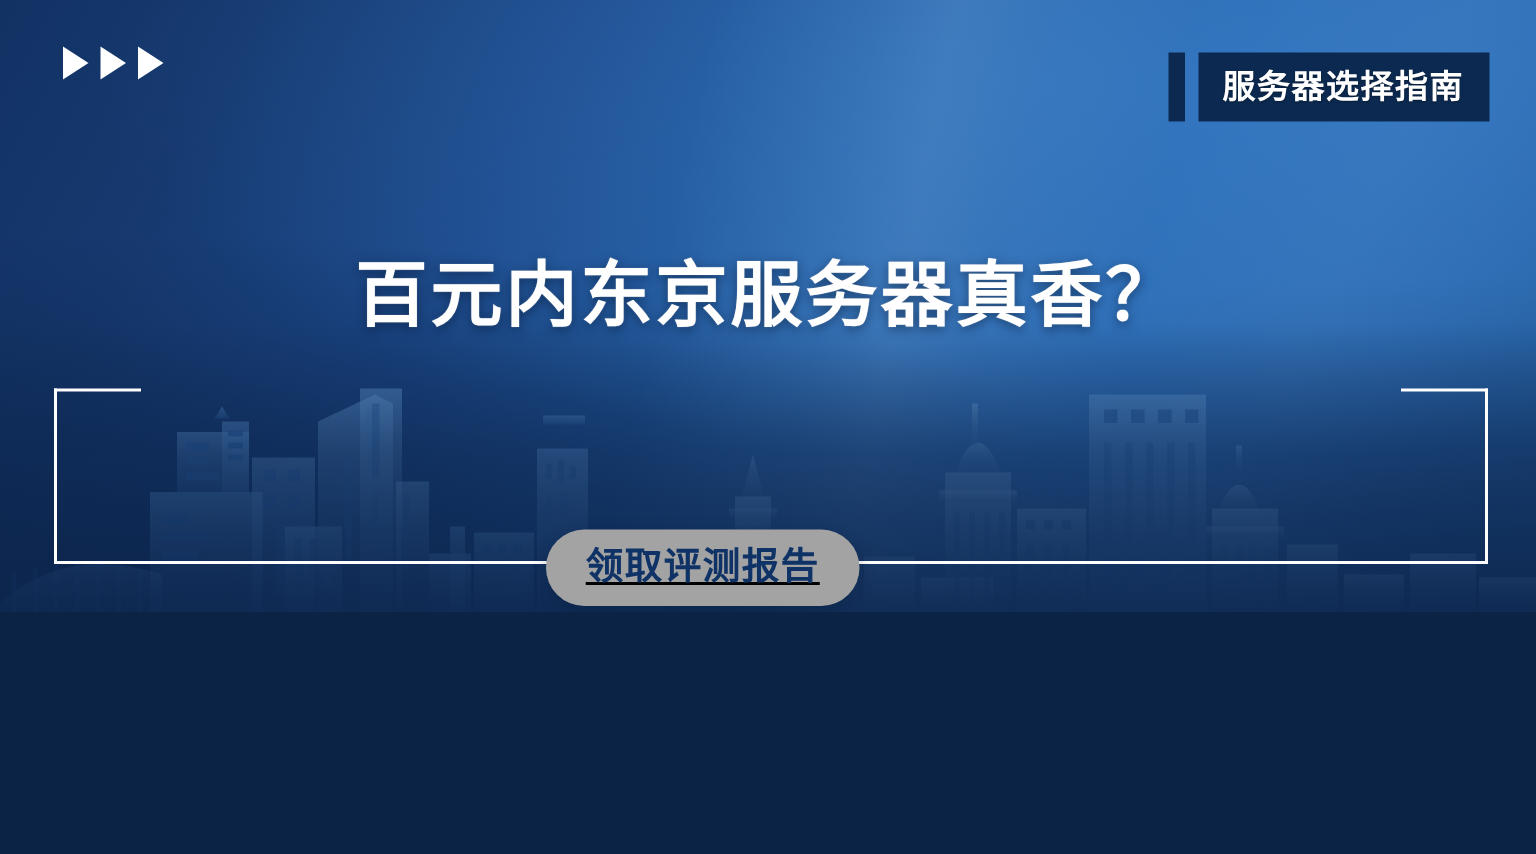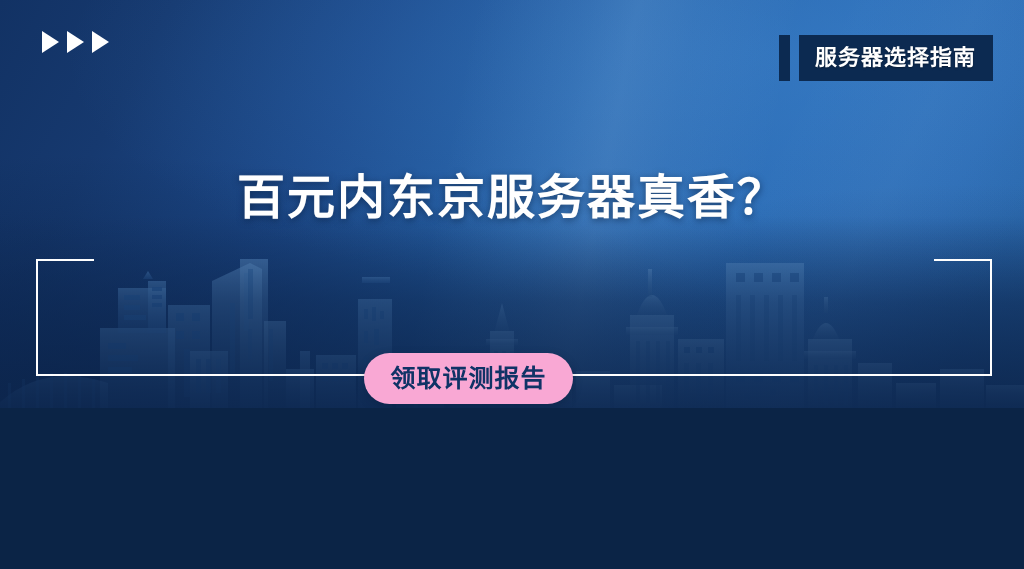--- a/index.html
+++ b/index.html
@@ -137,23 +137,24 @@
     white-space:nowrap;
   }
   .hl-line.second{ font-size:50px; letter-spacing:1px; }
 
   
   .cta{
     position:absolute;
     left:364px; top:353px;
     width:209px; height:51px;
     border-radius:26px;
-    background:#f9a8d4;
+    background:#a3a3a3;
     display:flex; align-items:center; justify-content:center;
     box-shadow:0 3px 10px rgba(5,22,48,.28);
+    text-decoration:underline;
   }
   .cta-text{
     color:#0f3366;
     font-size:25px;
     font-weight:bold;
     letter-spacing:1px;
     line-height:1;
     white-space:nowrap;
   }
 

